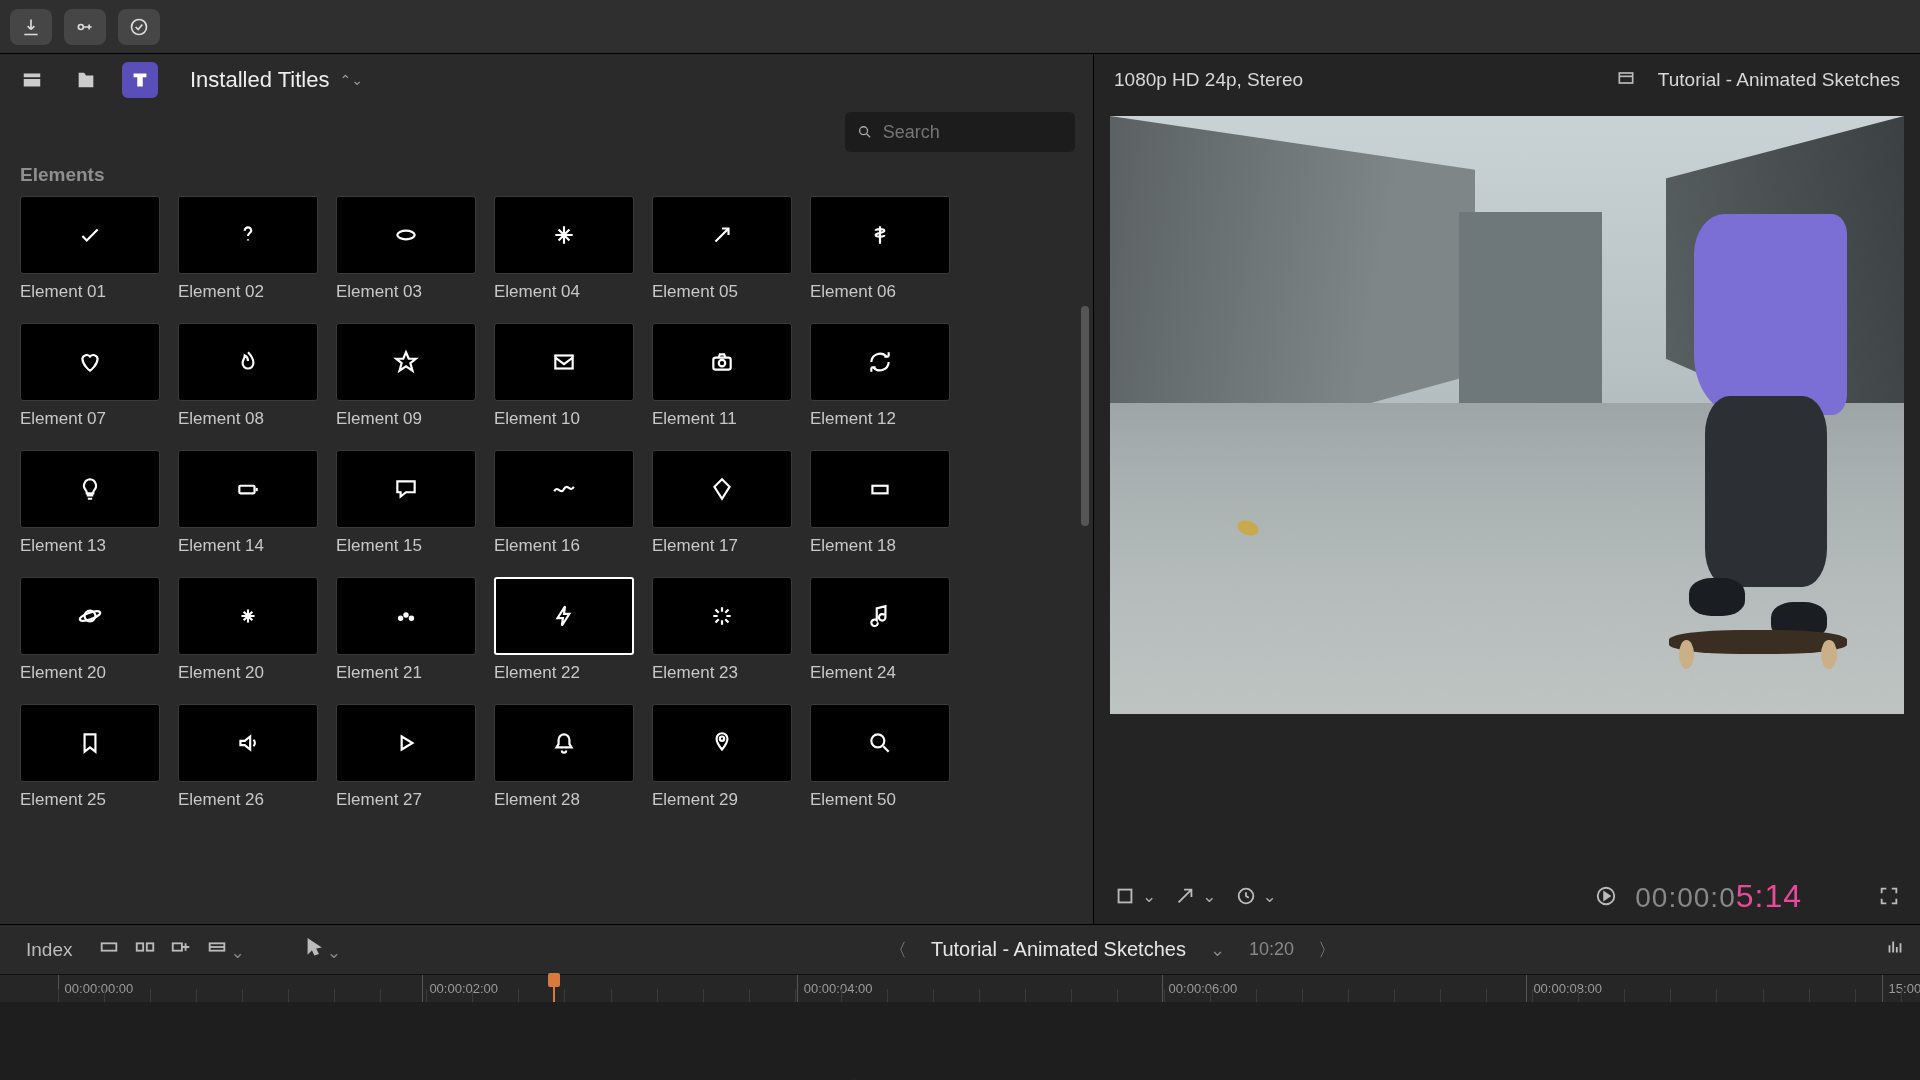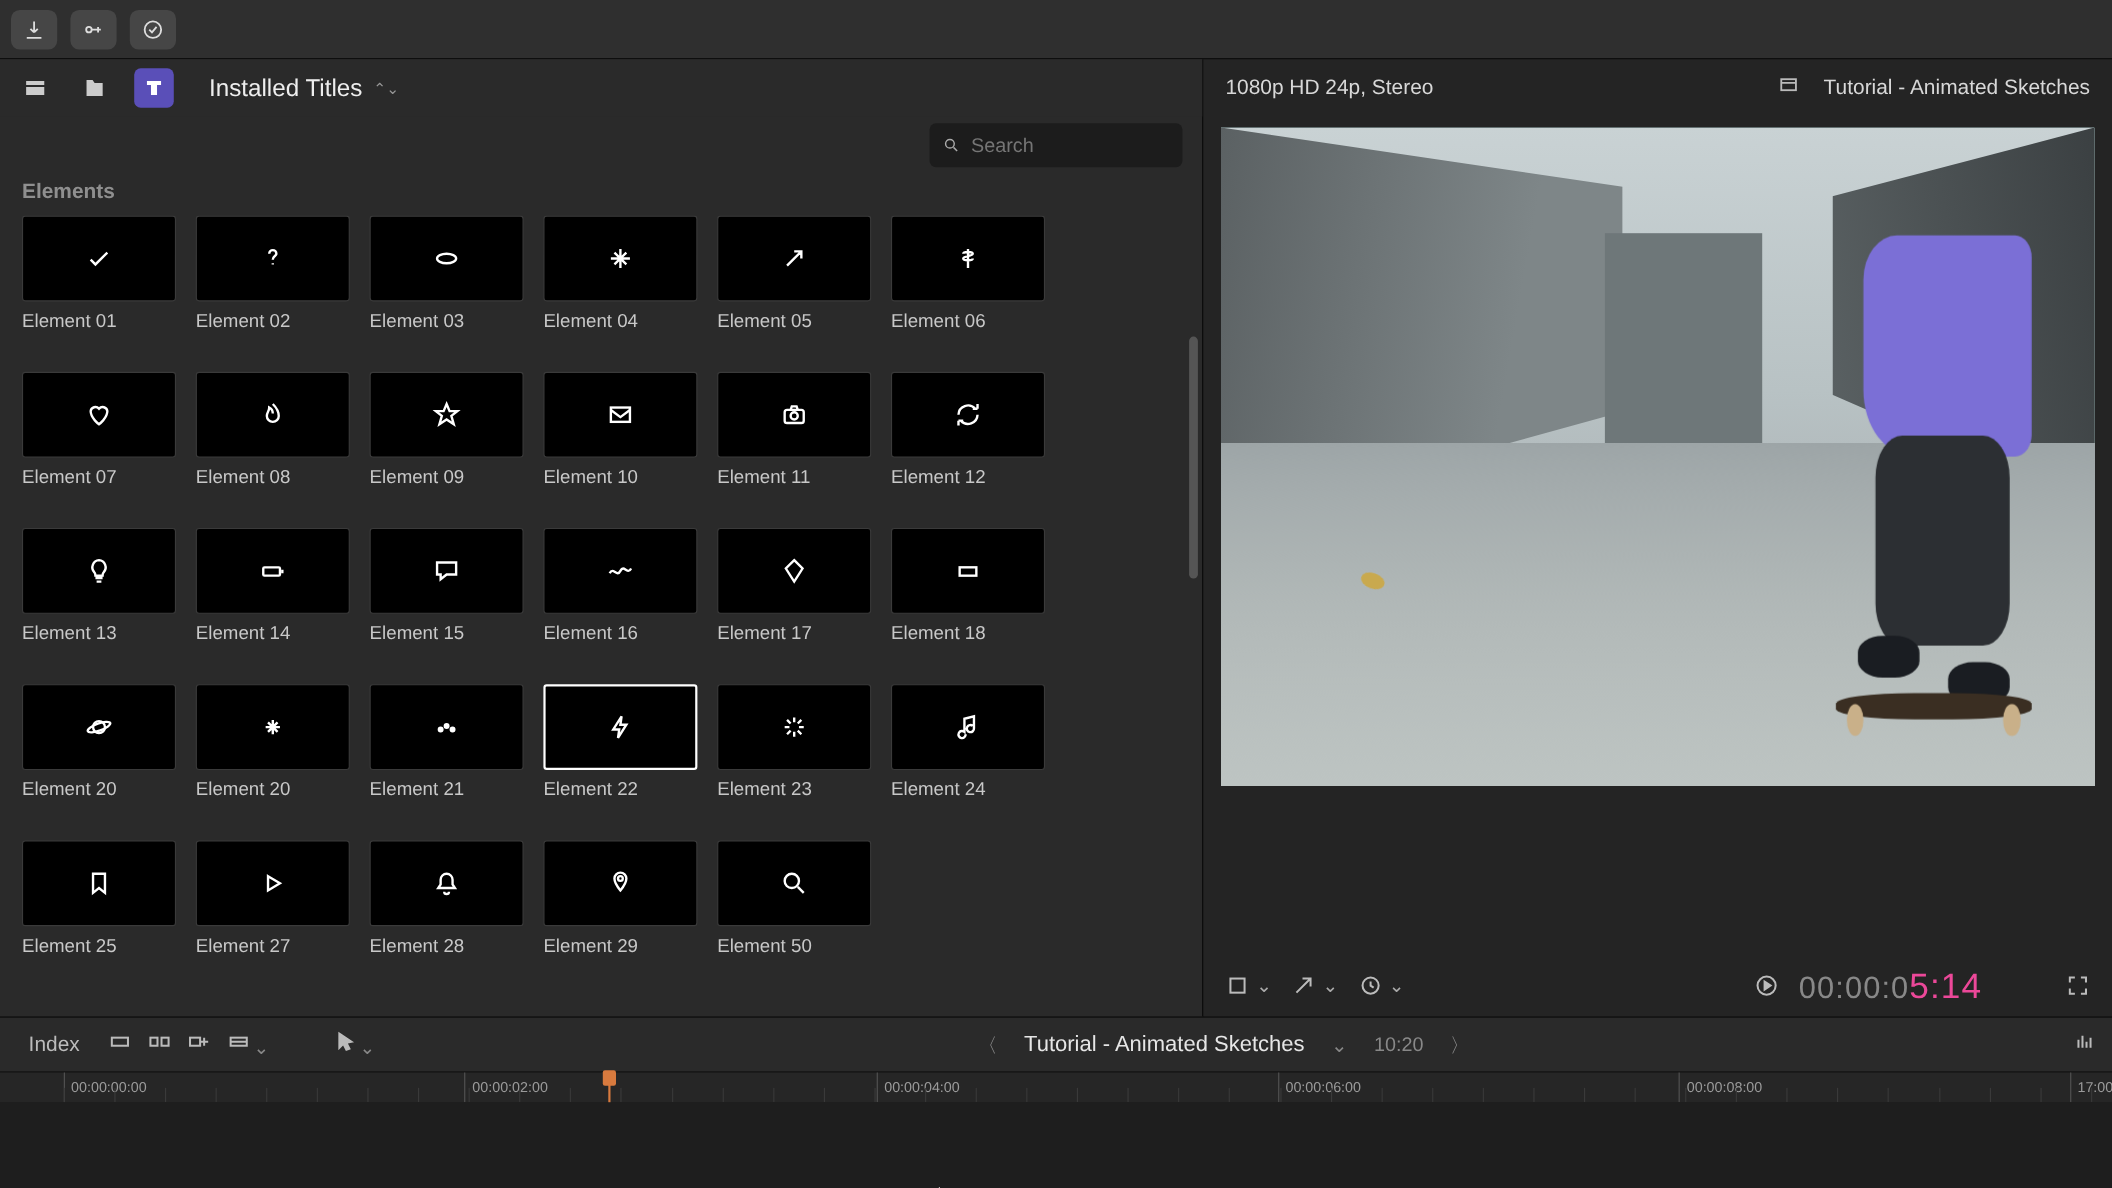--- a/index.html
+++ b/index.html
@@ -15,21 +15,21 @@
 .tab-ic svg { width:22px; height:22px; fill:#ccc; }
 .tab-ic.active svg { fill:#fff; }
 .dd-title { font-size:22px; color:#eee; display:flex; align-items:center; gap:10px; margin-left:14px; }
 .dd-title .chev { font-size:14px; color:#999; }
 .search-row { height:52px; display:flex; align-items:center; justify-content:flex-end; padding:0 18px; }
 .search-box { width:230px; height:40px; background:#1c1c1c; border-radius:6px; display:flex; align-items:center; padding:0 12px; gap:10px; }
 .search-box input { background:transparent; border:none; outline:none; color:#f97316; font-size:18px; width:100%; }
 .search-box svg { width:18px; height:18px; stroke:#aaa; fill:none; stroke-width:2; }
 .section-title { font-size:19px; font-weight:600; color:#8f8f8f; padding:6px 20px 10px; }
 .grid-wrap { flex:1; overflow:hidden; padding:0 20px 0 20px; position:relative; }
-.grid { display:grid; grid-template-columns:repeat(6,140px); gap:22px 18px; }
+.grid { display:grid; grid-template-columns:repeat(6,140px); gap:7px 18px; }
 .elem { width:140px; }
 .thumb { width:140px; height:78px; background:#000; border:1px solid #3a3a3a; border-radius:3px; display:flex; align-items:center; justify-content:center; color:#fff; }
 .thumb.selected { border:2px solid #fff; }
 .thumb svg { width:26px; height:26px; stroke:#fff; fill:none; stroke-width:2; }
 .elem-label { font-size:17px; color:#c8c8c8; padding-top:8px; padding-bottom:14px; white-space:nowrap; }
 .side-scroll { position:absolute; right:4px; top:0; width:8px; height:100%; }
 .side-scroll .th { position:absolute; right:0; top:110px; width:8px; height:220px; background:#555; border-radius:4px; }
 .right-pane { flex:1; display:flex; flex-direction:column; background:#242424; }
 .right-header { height:52px; display:flex; align-items:center; padding:0 20px; gap:22px; color:#d8d8d8; font-size:19px; }
 .spacer { flex:1; }
@@ -332,20 +332,29 @@
             <div class="thumb">
               <svg viewBox="0 0 24 24">
                 <path d="M7 4h10v16l-5-4-5 4z"></path>
               </svg>
             </div>
             <div class="elem-label">Element 25</div>
           </div>
           <div class="elem">
             <div class="thumb">
               <svg viewBox="0 0 24 24">
+                <path d="M5 10v4h4l5 4V6l-5 4z"></path>
+                <path d="M17 9a4 4 0 010 6"></path>
+              </svg>
+            </div>
+            <div class="elem-label">Element 26</div>
+          </div>
+          <div class="elem">
+            <div class="thumb">
+              <svg viewBox="0 0 24 24">
                 <path d="M8 6l10 6-10 6z"></path>
               </svg>
             </div>
             <div class="elem-label">Element 27</div>
           </div>
           <div class="elem">
             <div class="thumb">
               <svg viewBox="0 0 24 24">
                 <path d="M12 4a5 5 0 00-5 5v4l-2 3h14l-2-3V9a5 5 0 00-5-5zM10 19a2 2 0 004 0"></path>
               </svg>
@@ -479,21 +488,21 @@
 
 <div class="ruler" id="ruler">
   <div class="playhead" id="playhead" style="left: 28.8%;">
       <div class="knob"></div>
     </div>
 <div class="tick" style="left: 3%;">00:00:00:00</div>
     <div class="tick" style="left: 22%;">00:00:02:00</div>
     <div class="tick" style="left: 41.5%;">00:00:04:00</div>
     <div class="tick" style="left: 60.5%;">00:00:06:00</div>
     <div class="tick" style="left: 79.5%;">00:00:08:00</div>
-    <div class="tick" style="left: 98%;">17:00</div>
+    <div class="tick" style="left: 98%;">15:00</div>
     <div class="tick minor" style="left: 3%;"></div>
     <div class="tick minor" style="left: 5.4%;"></div>
     <div class="tick minor" style="left: 7.8%;"></div>
     <div class="tick minor" style="left: 10.2%;"></div>
     <div class="tick minor" style="left: 12.6%;"></div>
     <div class="tick minor" style="left: 15%;"></div>
     <div class="tick minor" style="left: 17.4%;"></div>
     <div class="tick minor" style="left: 19.8%;"></div>
     <div class="tick minor" style="left: 22.2%;"></div>
     <div class="tick minor" style="left: 24.6%;"></div>

